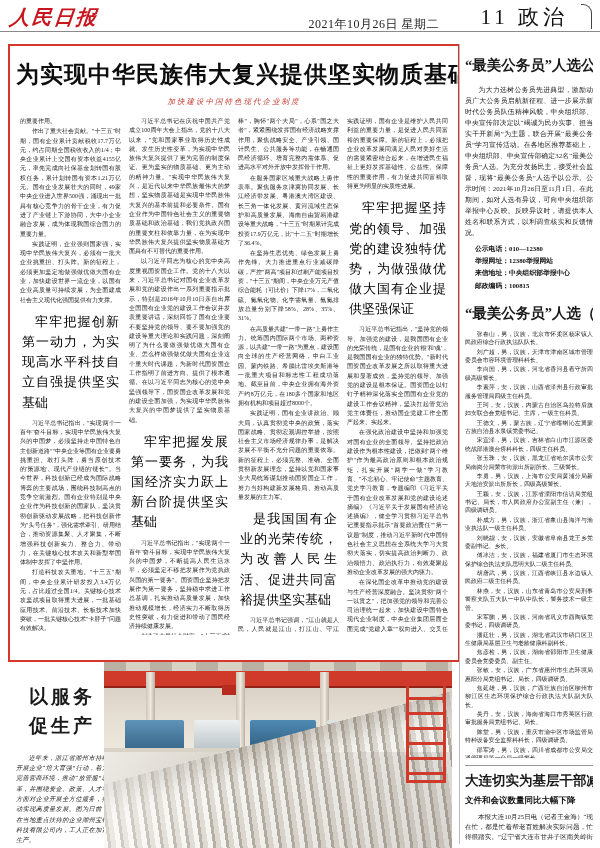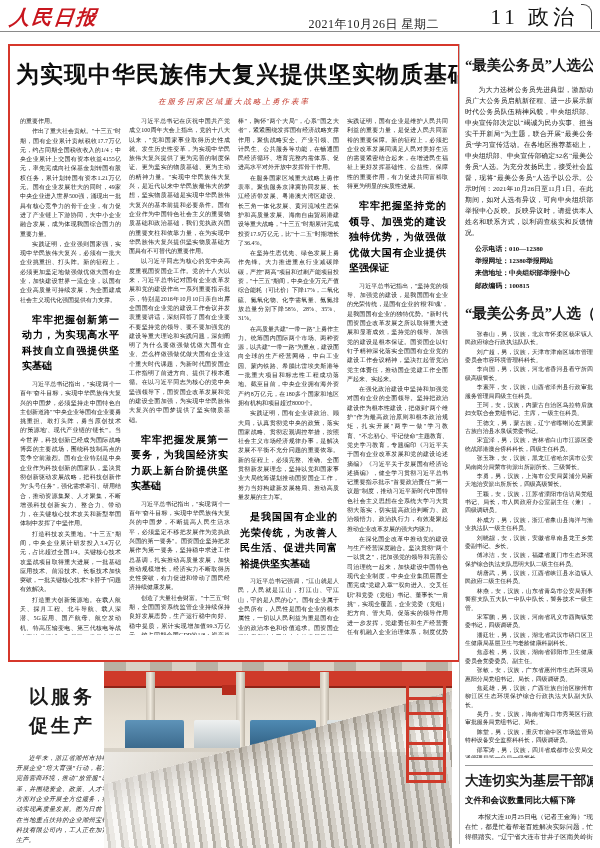--- a/index.html
+++ b/index.html
@@ -3,34 +3,34 @@
 <meta charset="utf-8">
 <style>
   html,body{margin:0;padding:0;}
   body{width:600px;height:848px;position:relative;background:#fff;overflow:hidden;
        font-family:"Liberation Serif","DejaVu Serif",serif;color:#1a1a1a;}
   
   .page-header{position:absolute;left:0;top:0;width:600px;height:31px;border-bottom:1px solid #8a8a8a;}
   .masthead{position:absolute;left:10px;top:4px;font-size:20px;font-weight:bold;font-style:italic;
             color:#c8161e;letter-spacing:2px;transform:skewX(-6deg);}
   .dateline{position:absolute;right:161px;top:16px;font-size:12px;color:#222;letter-spacing:.5px;}
-  .page-num{position:absolute;right:22px;top:3px;font-size:21px;color:#111;letter-spacing:4px;}
+  .page-num{position:absolute;right:32px;top:3px;font-size:21px;color:#111;letter-spacing:4px;}
   .corner-bracket{position:absolute;right:8px;top:4px;width:10px;height:24px;
             border-top:1.5px solid #444;border-right:1.5px solid #444;border-top-right-radius:9px;}
   
   .main-box{position:absolute;left:8px;top:44px;width:448px;height:614px;border:2px solid #d6372b;
             background:#fff;overflow:hidden;}
   .main-title{margin:13px 6px 0;text-align:center;font-size:23px;font-weight:900;color:#0d0d0d;
             letter-spacing:1px;white-space:nowrap;}
   .main-byline{margin-top:7px;text-align:center;font-size:7.5px;color:#c3392c;font-style:italic;letter-spacing:2px;}
   .article-columns{display:flex;gap:8px;margin:10px 10px 0;height:518px;overflow:hidden;}
   .article-columns .col{flex:1 1 0;overflow:hidden;}
   .col-para{font-size:6px;line-height:1.55;text-align:justify;text-indent:2em;color:#222;margin:0 0 1px;}
   .col-para.cont{text-indent:0;}
-  .col-subhead{font-size:10px;font-weight:bold;color:#000;text-align:justify;line-height:1.55;
+  .col-subhead{font-size:13px;font-weight:normal;color:#000;text-align:justify;line-height:1.55;
             margin:7px 2px 6px;text-indent:1em;}
   
   .v-rule{position:absolute;left:459px;top:44px;width:0;height:800px;border-left:1px solid #bbb;}
   
   .right-col{position:absolute;left:465px;top:44px;width:128px;height:800px;overflow:hidden;}
   .rc-h1{font-size:14.5px;font-weight:900;text-align:center;margin:12px 0 0;letter-spacing:0;white-space:nowrap;}
   .rc-intro{font-size:6.8px;line-height:1.62;text-align:justify;text-indent:2em;margin-top:9px;color:#222;}
   .rc-contacts{margin:5px 0 0 10px;}
   .rc-contact{font-size:6.8px;font-weight:bold;line-height:1.8;color:#111;}
   .rc-h2{font-size:14.5px;font-weight:900;text-align:center;margin:12px 0 0;white-space:nowrap;}
@@ -75,21 +75,21 @@
 
 <div class="page-header">
   <div class="masthead">人民日报</div>
   <div class="dateline">2021年10月26日  星期二</div>
   <div class="page-num">11 政治</div>
   <div class="corner-bracket"></div>
 </div>
 
 <div class="main-box">
   <div class="main-title">为实现中华民族伟大复兴提供坚实物质基础</div>
-  <div class="main-byline">在服务国家区域重大战略上勇作表率</div>
+  <div class="main-byline">加快建设中国特色现代企业制度</div>
   <div class="article-columns">
     <div class="col">
         <div class="col-para cont">的重要作用。</div>
         <div class="col-para">作出了重大社会贡献。"十三五"时期，国有企业累计贡献税收17.7万亿元，约占同期全国税收收入的1/4；中央企业累计上交国有资本收益4155亿元，率先完成向社保基金划转国有股权任务，累计划转国有资本1.21万亿元。国有企业发展壮大的同时，49家中央企业进入世界500强，涌现出一批具有核心竞争力的骨干企业，有力促进了产业链上下游协同，大中小企业融合发展，成为体现我国综合国力的重要力量。</div>
         <div class="col-para">实践证明，企业强则国家强，实现中华民族伟大复兴，必须有一批大企业挑重担、打头阵。新的征程上，必须更加坚定地做强做优做大国有企业，加快建设世界一流企业，以国有企业高质量可持续发展，为全面建成社会主义现代化强国提供有力支撑。</div>
         <div class="col-subhead">牢牢把握创新第一动力，为实现高水平科技自立自强提供坚实基础</div>
         <div class="col-para">习近平总书记指出，"实现'两个一百年'奋斗目标，实现中华民族伟大复兴的中国梦，必须坚持走中国特色自主创新道路""中央企业等国有企业要勇挑重担、敢打头阵，勇当原创技术的'策源地'、现代产业链的'链长'"。当今世界，科技创新已经成为国际战略博弈的主要战场，围绕科技制高点的竞争空前激烈。国有企业特别是中央企业作为科技创新的国家队，坚决贯彻创新驱动发展战略，把科技创新作为"头号任务"，强化需求牵引、研用结合，推动资源集聚、人才聚集，不断增强科技创新实力、整合力、带动力，在关键核心技术攻关和新型举国体制中发挥了中坚作用。</div>
         <div class="col-para">打造科技攻关重地。"十三五"期间，中央企业累计研发投入3.4万亿元，占比超过全国1/4。关键核心技术攻坚战项目取得重大进展，一批基础应用技术、前沿技术、长板技术加快突破，一批关键核心技术"卡脖子"问题有效解决。</div>
         <div class="col-para">打造重大创新策源地。在载人航天、探月工程、北斗导航、载人深潜、5G应用、国产航母、航空发动机、特高压输变电、第三代核电等战略高技术领域，取得了一批具有世界先进水平的重大标志性成果，"十三五"期间累计获得国家科技进步奖和技术发明奖364项，占全国同类奖项的38%。</div>
       </div>

